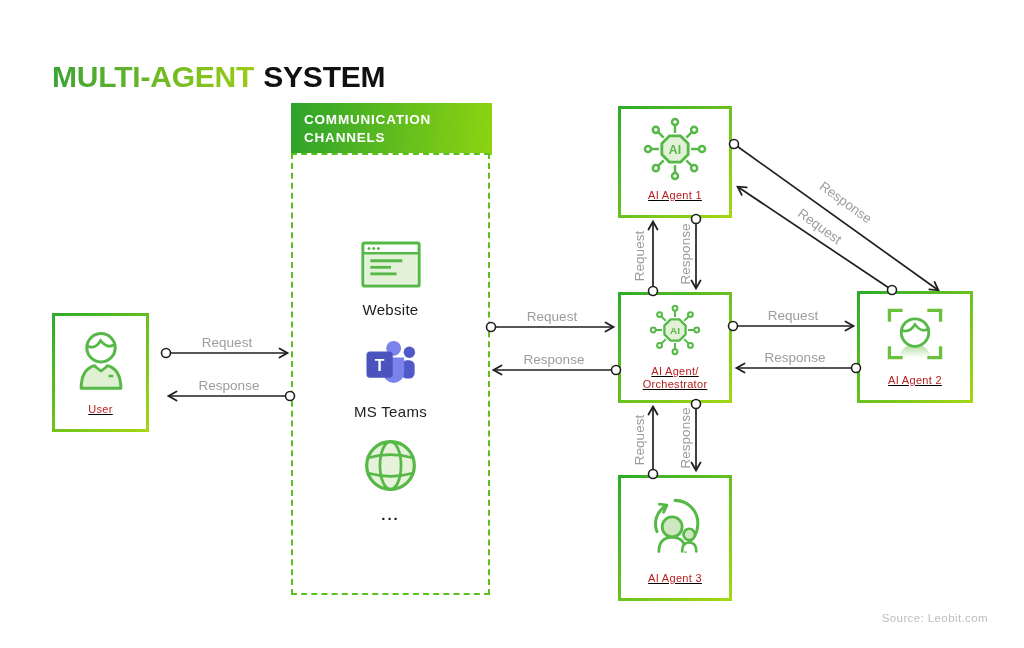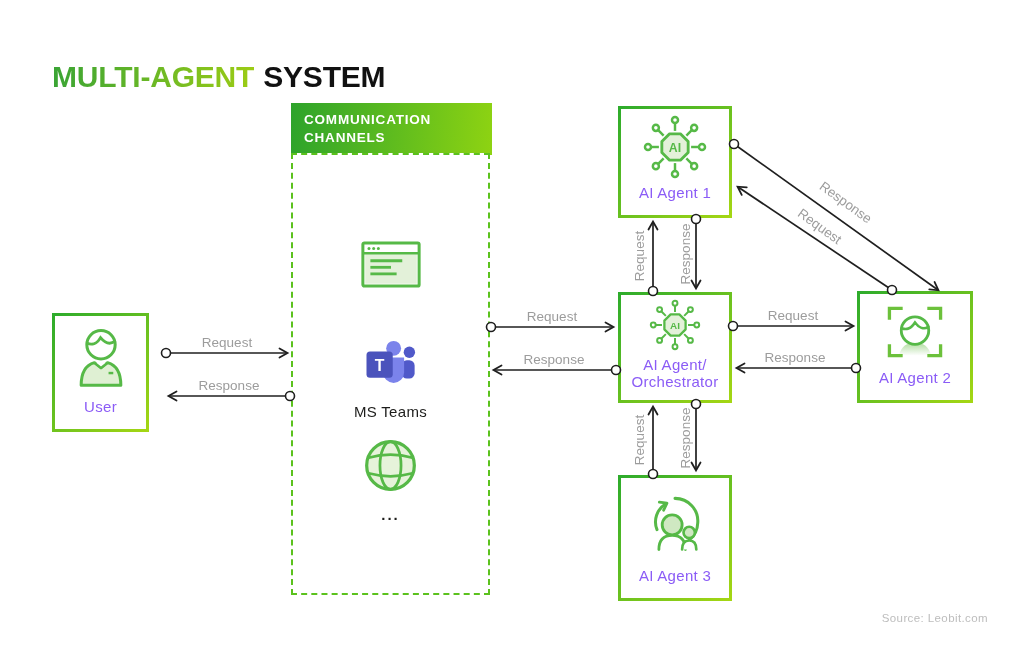--- a/index.html
+++ b/index.html
@@ -23,28 +23,28 @@
   }
   .comm-header span{display:block;width:175px;}
   .comm-box{
     position:absolute;left:291px;top:153px;width:199px;height:442px;
     border:2.5px dashed #5bc21d;box-sizing:border-box;background:#fff;
   }
   .chan-item{position:absolute;left:0;width:100%;text-align:center;}
   .chan-label{font-size:15px;color:#1d1d1b;margin-top:9px;letter-spacing:0.3px;}
   .chan-label.dots{font-weight:700;font-size:15px;letter-spacing:2px;}
   
-  .gbox{position:absolute;padding:3px;box-sizing:border-box;background:linear-gradient(135deg,#2cab2c 0%,#a6d713 100%);}
+  .gbox{position:absolute;padding:3px;box-sizing:border-box;background:linear-gradient(135deg,#2cab2c 0%,#a6d713 100%);text-decoration:underline;}
   .gbox-inner{
     width:100%;height:100%;background:#ffffff;box-sizing:border-box;
     display:flex;flex-direction:column;align-items:center;justify-content:flex-end;
     padding-bottom:13px;
   }
   .icon-wrap{flex:1;display:flex;align-items:center;justify-content:center;width:100%;}
-  .node-label{font-size:15px;color:#8b5cf6;letter-spacing:0.3px;line-height:1.18;text-align:center;}
+  .node-label{font-size:11px;color:#b91c1c;letter-spacing:0.3px;line-height:1.18;text-align:center;}
   
   #arrows{position:absolute;left:0;top:0;width:1024px;height:648px;pointer-events:none;z-index:5;}
   .arrow-line{stroke:#1f1f1f;stroke-width:1.7;fill:none;}
   .arrow-origin{fill:#ffffff;stroke:#1f1f1f;stroke-width:1.6;}
   .arrow-label{fill:#9c9c9c;font-size:13.5px;font-family:"Liberation Sans",sans-serif;text-anchor:middle;}
   
   #source{position:absolute;right:36px;top:612px;font-size:11.5px;color:#bdbdbd;letter-spacing:0.4px;}
 </style>
 </head>
 <body>
@@ -64,20 +64,21 @@
         <rect x="2" y="2" width="60" height="46" rx="1.5" fill="#ffffff" stroke="#56b947" stroke-width="3.2"></rect>
         <rect x="4.5" y="14" width="55" height="31.5" fill="#e3f1d9"></rect>
         <line x1="2" y1="13" x2="62" y2="13" stroke="#56b947" stroke-width="2.6"></line>
         <circle cx="8.5" cy="7.8" r="1.6" fill="#56b947"></circle>
         <circle cx="13.5" cy="7.8" r="1.6" fill="#56b947"></circle>
         <circle cx="18.5" cy="7.8" r="1.6" fill="#56b947"></circle>
         <line x1="10" y1="21" x2="44" y2="21" stroke="#56b947" stroke-width="3"></line>
         <line x1="10" y1="28" x2="32" y2="28" stroke="#56b947" stroke-width="3"></line>
         <line x1="10" y1="35" x2="38" y2="35" stroke="#56b947" stroke-width="3"></line>
       </svg>
+      <div class="chan-label">Website</div>
     </div>
 
     <div class="chan-item" style="top:184px;">
       <svg width="56" height="51" viewBox="0 0 64 58">
         <circle cx="53" cy="15" r="6.5" fill="#5059c9"></circle>
         <rect x="44" y="24" width="15" height="21" rx="6" fill="#5059c9"></rect>
         <circle cx="35" cy="10.5" r="8.5" fill="#7b83eb"></circle>
         <path d="M23,21 h24 v17 a12,12 0 0 1 -24,0 z" fill="#7b83eb"></path>
         <rect x="4" y="14" width="30" height="30" rx="4" fill="#4b53bc"></rect>
         <text x="19" y="36.5" text-anchor="middle" font-size="18" font-weight="bold" fill="#ffffff" font-family="Liberation Sans, sans-serif">T</text>

